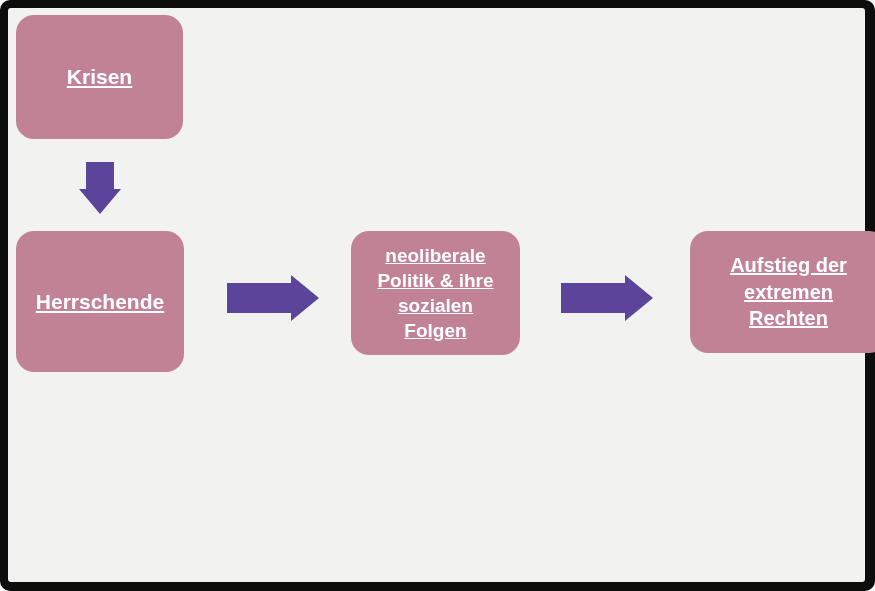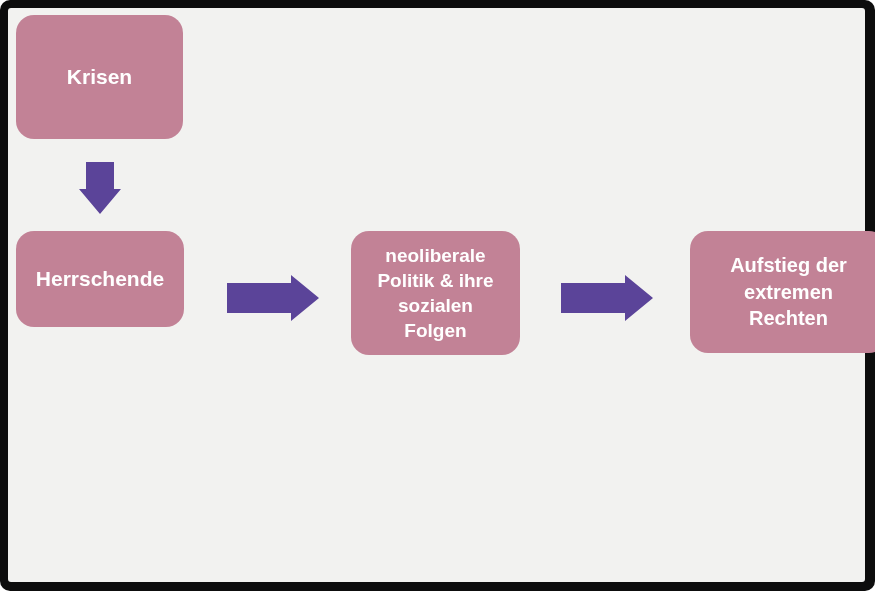--- a/index.html
+++ b/index.html
@@ -33,23 +33,24 @@
     border-radius: 18px;
     color: var(--text-color, #ffffff);
     font-weight: bold;
     display: flex;
     align-items: center;
     justify-content: center;
     text-align: center;
     white-space: pre-line;
     line-height: 1.32;
     padding: 6px 8px;
+    text-decoration: underline;
   }
   .node-krisen       { left: 8px;   top: 7px;   width: 167px; height: 124px; font-size: 21px; }
-  .node-herrschende  { left: 8px;   top: 223px; width: 168px; height: 96px; font-size: 21px; }
+  .node-herrschende  { left: 8px;   top: 223px; width: 168px; height: 141px; font-size: 21px; }
   .node-neoliberale  { left: 343px; top: 223px; width: 169px; height: 124px; font-size: 19px; text-align: center; }
   .node-aufstieg     { left: 682px; top: 223px; width: 197px; height: 122px; font-size: 20px; }
   .arrow { position: absolute; }
   .arrow svg { display: block; width: 100%; height: 100%; }
   .arrow polygon { fill: var(--arrow-color, #5b4499); }
   .arrow-down    { left: 71px;  top: 154px; width: 42px; height: 52px; }
   .arrow-right-1 { left: 219px; top: 267px; width: 92px; height: 46px; }
   .arrow-right-2 { left: 553px; top: 267px; width: 92px; height: 46px; }
 </style>
 </head>

